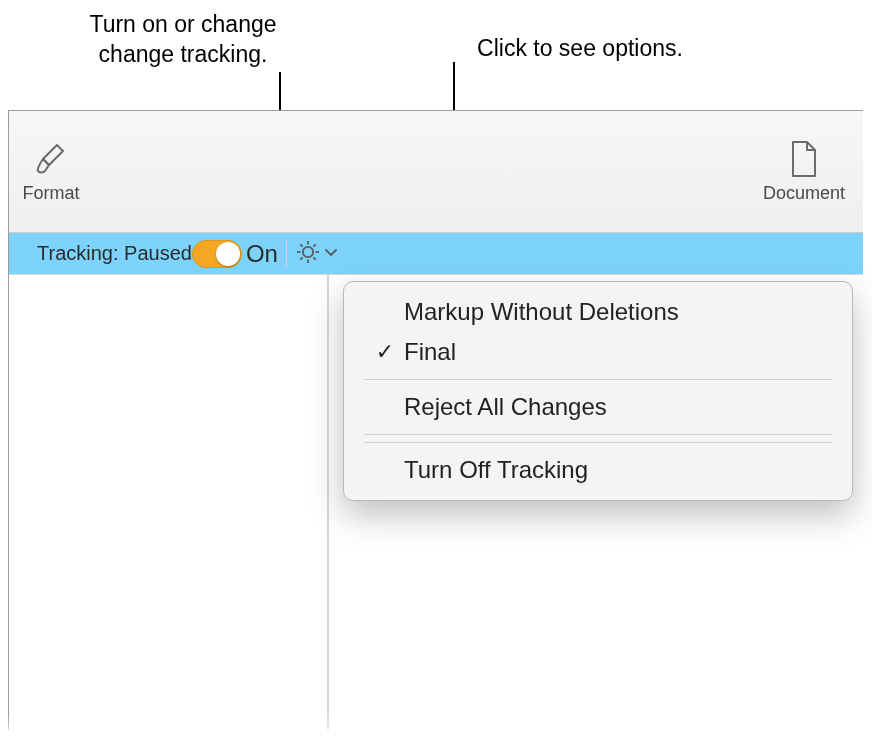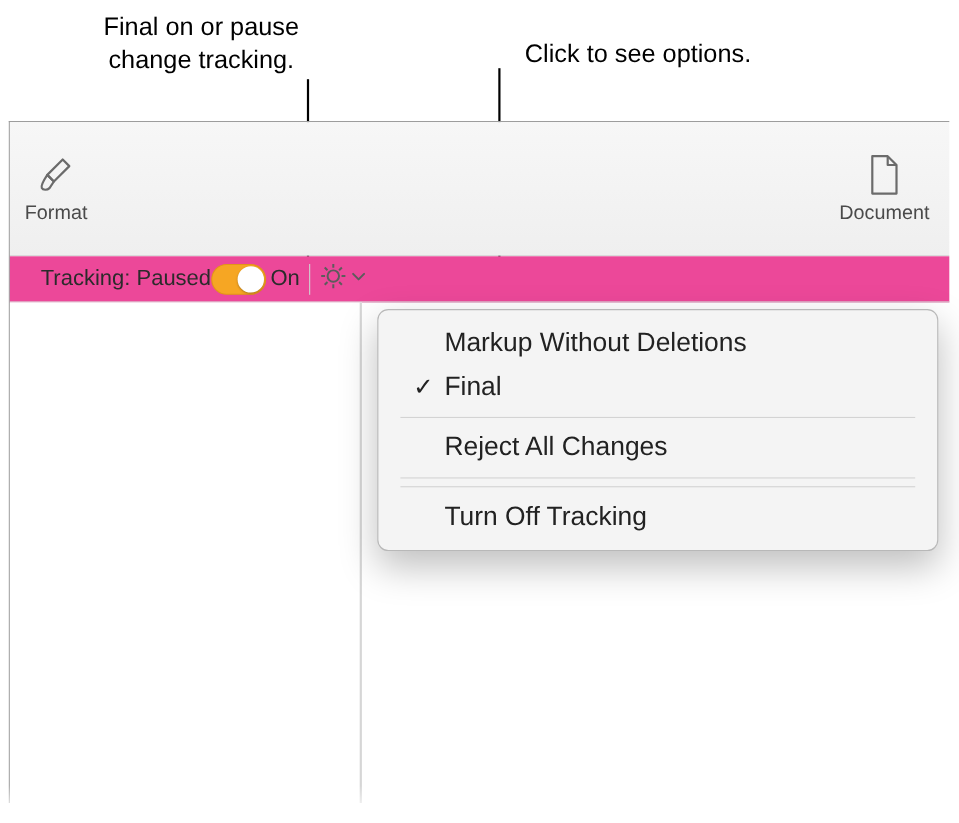--- a/index.html
+++ b/index.html
@@ -100,21 +100,21 @@
     }
 
     .toolbar-button .label {
       font-size: 18px;
       color: #4a4a4a;
     }
 
     
     .tracking-bar {
       height: 42px;
-      background: #ec4899;
+      background: #7dd3fc;
       border-bottom: 1px solid #d9d9d9;
       display: flex;
       align-items: center;
       padding-left: 28px;
     }
     .tracking-bar .tracking-label {
       font-size: 20px;
       color: #2b2b2b;
     }
     .toggle {
@@ -129,21 +129,21 @@
       position: absolute;
       right: 1px;
       top: 1px;
       width: 24px;
       height: 24px;
       background: #ffffff;
       border-radius: 50%;
       box-shadow: 0 1px 2px rgba(0,0,0,0.3);
     }
     .on-label {
-      font-size: 20px;
+      font-size: 24px;
       color: #2b2b2b;
       margin-left: 4px;
     }
 
     .vsep {
       width: 1px;
       height: 28px;
       background: #d0d0d0;
       margin: 0 8px;
     }
@@ -219,21 +219,21 @@
       bottom: 0;
       height: 34px;
       background: linear-gradient(rgba(255,255,255,0), #ffffff 80%);
       pointer-events: none;
     }
   </style>
 </head>
 <body>
 
 <div class="callout callout-1">
-  <span>Final on or pause</span><br>
+  <span>Turn on or change</span><br>
   <span>change tracking.</span>
 </div>
 <div class="callout callout-2">
   <span>Click to see options.</span>
 </div>
 <div class="leader leader-1"></div>
 <div class="leader leader-2-v"></div>
 <div class="leader leader-2-h"></div>
 
 <div class="app-window">

